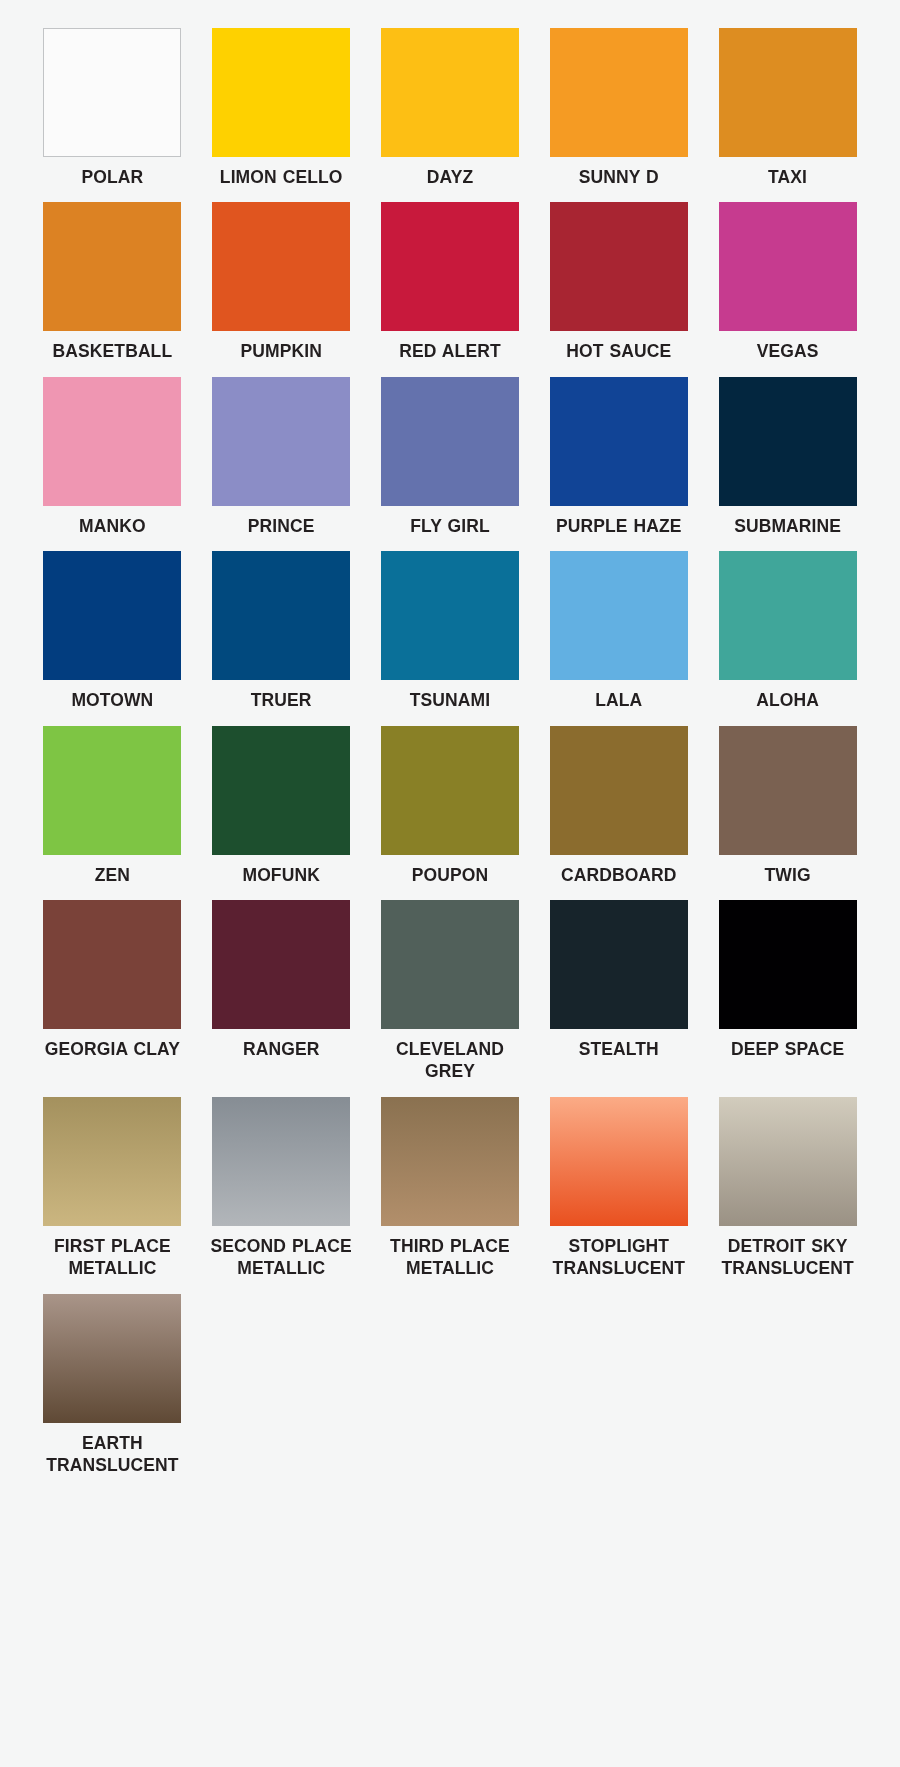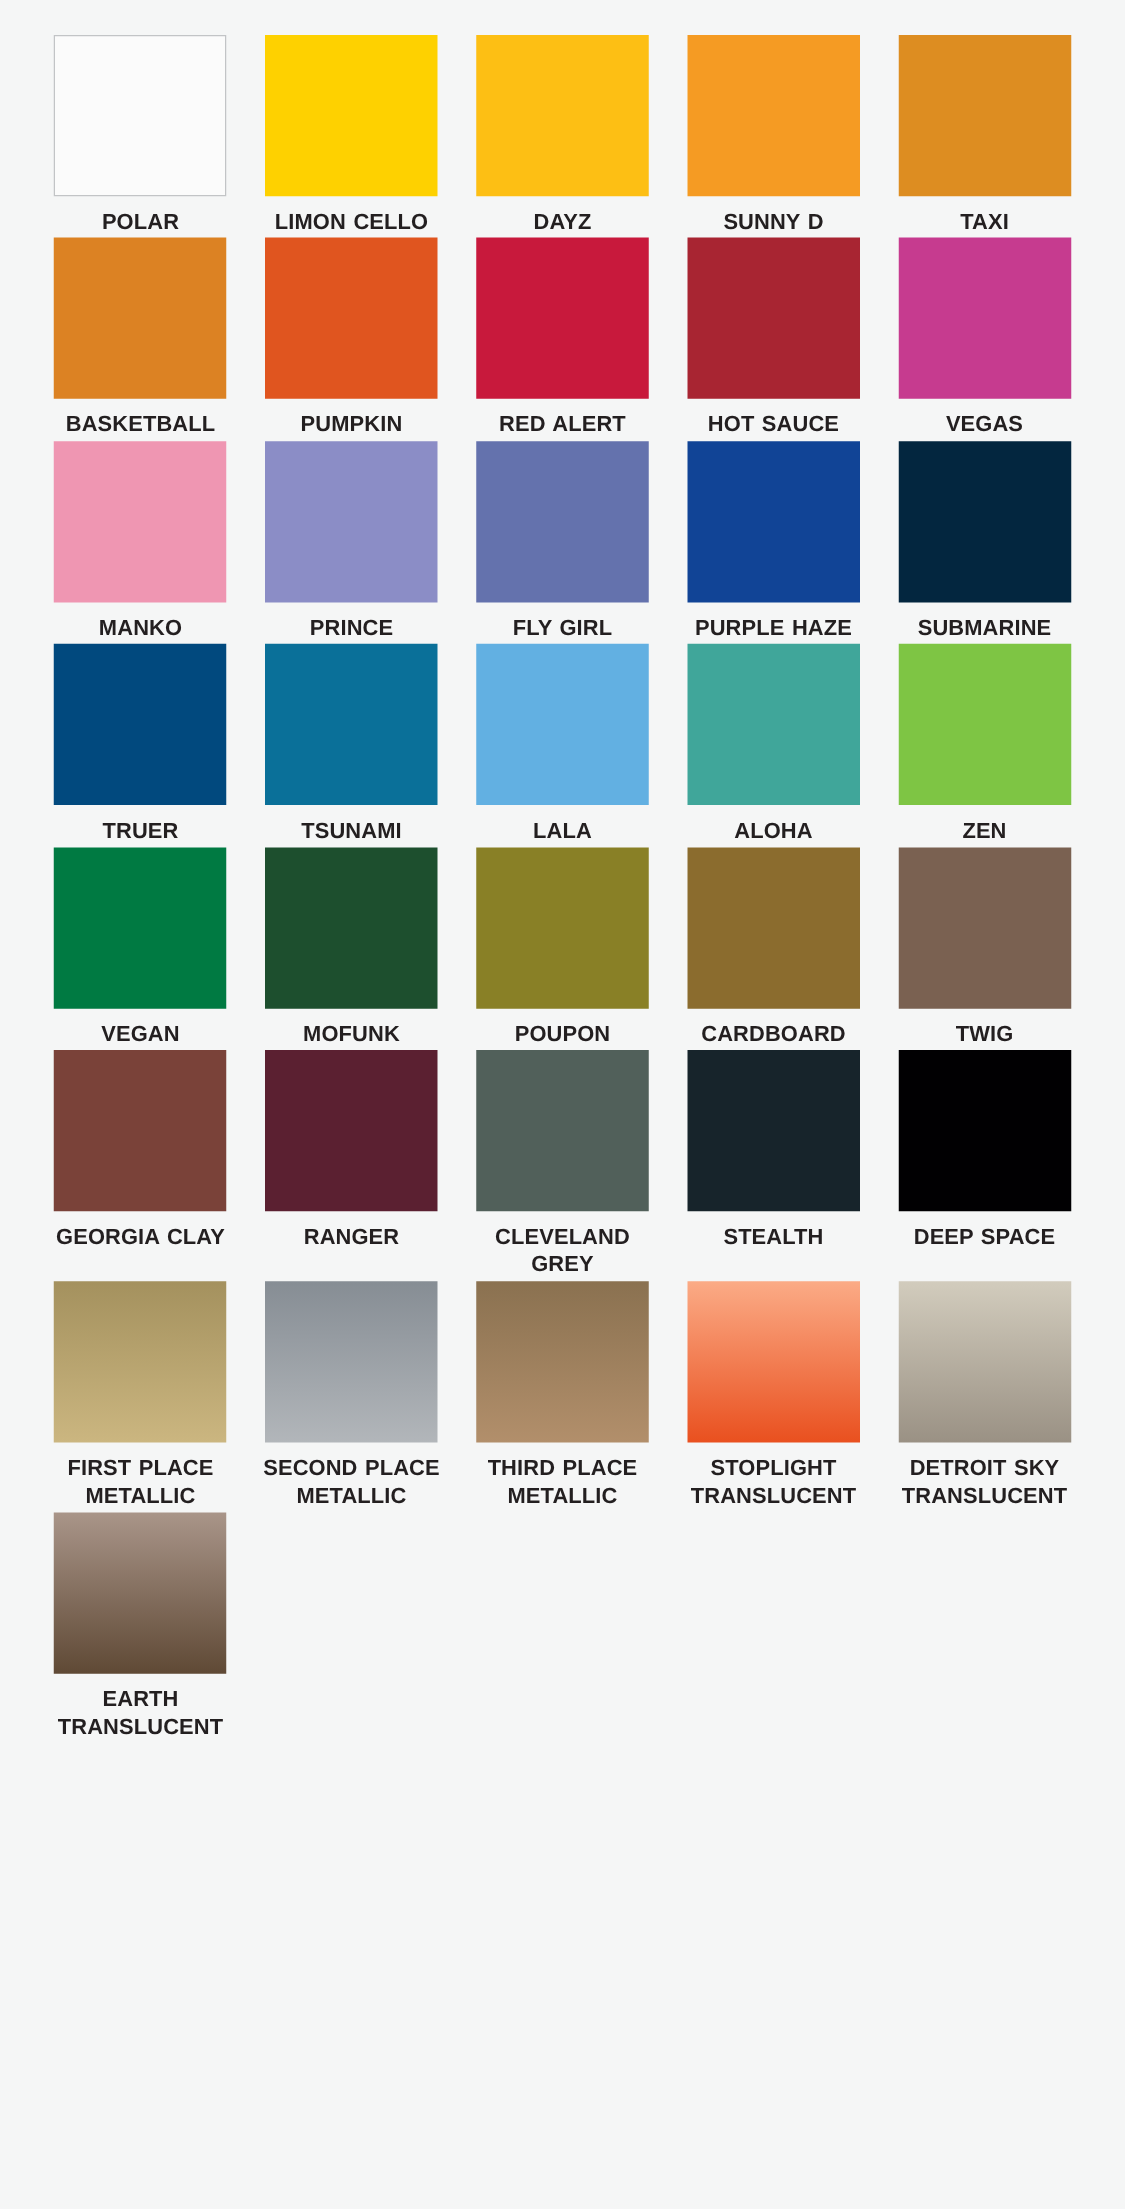--- a/index.html
+++ b/index.html
@@ -26,21 +26,21 @@
     display: grid;
     grid-template-columns: repeat(5, 1fr);
     column-gap: 20px;
     row-gap: 0px;
   }
 
   .swatch-cell {
     display: flex;
     flex-direction: column;
     align-items: center;
-    padding-bottom: 2px;
+    padding-bottom: 14px;
   }
 
   .swatch-chip {
     width: 138px;
     height: 129px;
     box-sizing: border-box;
     margin-bottom: 9px;
   }
 
   .swatch-chip.outlined {
@@ -119,44 +119,44 @@
       </div>
       <div class="swatch-cell">
         <div class="swatch-chip" style="background: rgb(17, 68, 150);"></div>
         <div class="swatch-label">PURPLE HAZE</div>
       </div>
       <div class="swatch-cell">
         <div class="swatch-chip" style="background: rgb(3, 38, 63);"></div>
         <div class="swatch-label">SUBMARINE</div>
       </div>
       <div class="swatch-cell">
+        <div class="swatch-chip" style="background: rgb(2, 61, 127);"></div>
+        <div class="swatch-label">MOTOWN</div>
+      </div>
+      <div class="swatch-cell">
         <div class="swatch-chip" style="background: rgb(1, 73, 126);"></div>
         <div class="swatch-label">TRUER</div>
       </div>
       <div class="swatch-cell">
         <div class="swatch-chip" style="background: rgb(10, 112, 153);"></div>
         <div class="swatch-label">TSUNAMI</div>
       </div>
       <div class="swatch-cell">
         <div class="swatch-chip" style="background: rgb(98, 176, 226);"></div>
         <div class="swatch-label">LALA</div>
       </div>
       <div class="swatch-cell">
         <div class="swatch-chip" style="background: rgb(64, 166, 154);"></div>
         <div class="swatch-label">ALOHA</div>
       </div>
       <div class="swatch-cell">
         <div class="swatch-chip" style="background: rgb(126, 197, 68);"></div>
         <div class="swatch-label">ZEN</div>
       </div>
       <div class="swatch-cell">
-        <div class="swatch-chip" style="background: rgb(0, 122, 66);"></div>
-        <div class="swatch-label">VEGAN</div>
-      </div>
-      <div class="swatch-cell">
         <div class="swatch-chip" style="background: rgb(29, 79, 46);"></div>
         <div class="swatch-label">MOFUNK</div>
       </div>
       <div class="swatch-cell">
         <div class="swatch-chip" style="background: rgb(137, 128, 38);"></div>
         <div class="swatch-label">POUPON</div>
       </div>
       <div class="swatch-cell">
         <div class="swatch-chip" style="background: rgb(139, 108, 46);"></div>
         <div class="swatch-label">CARDBOARD</div>

